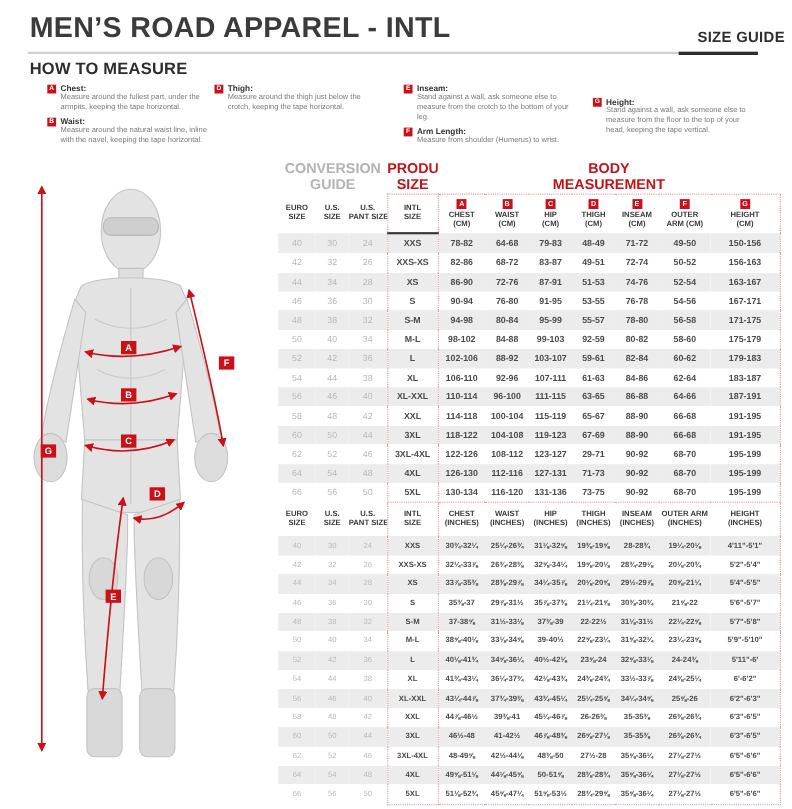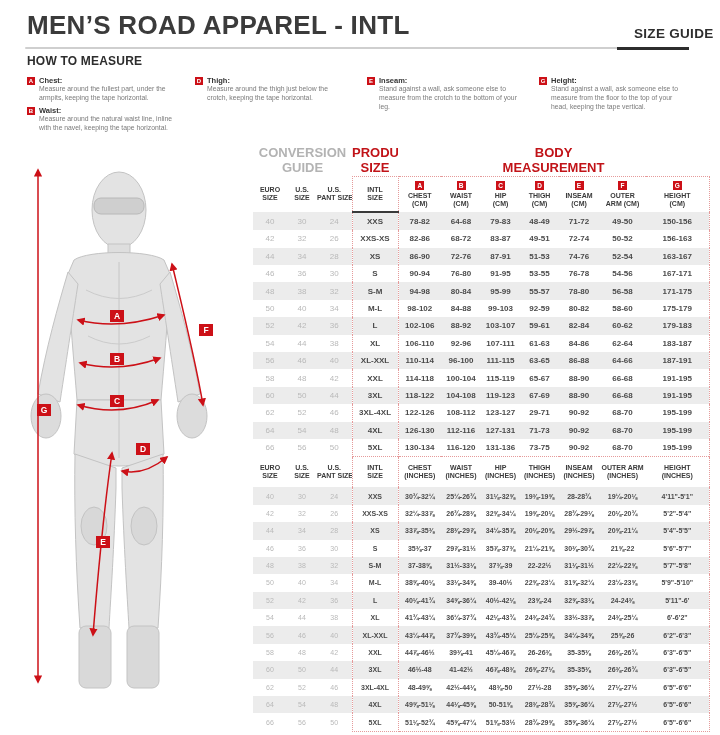--- a/index.html
+++ b/index.html
@@ -4,28 +4,28 @@
 <style>
   html,body{margin:0;padding:0;}
   body{width:720px;height:735px;position:relative;background:#fff;overflow:hidden;
        font-family:"Liberation Sans","DejaVu Sans",sans-serif;-webkit-font-smoothing:antialiased;}
   .abs{position:absolute;border-radius:21px;}
   
   #page-title{left:27px;top:10px;font-size:26px;font-weight:bold;color:#3b3b3b;letter-spacing:.3px;margin:0;}
   #size-guide-tab{left:634px;top:26px;font-size:13.5px;font-weight:bold;color:#2e2e2e;letter-spacing:.3px;cursor:pointer;}
   #header-divider{left:25px;top:47px;width:664px;height:2px;background:#cfcfcf;}
   #header-divider .dark{position:absolute;right:0;top:0;width:72px;height:3px;background:#2d2d2d;}
-  #how-heading{left:27px;top:54px;font-size:12px;font-weight:bold;color:#2d2d2d;margin:0;letter-spacing:.2px;}
+  #how-heading{left:27px;top:54px;font-size:15px;font-weight:bold;color:#2d2d2d;margin:0;letter-spacing:.2px;}
   
   #how-list{left:27px;top:76px;width:672px;display:flex;}
   .m-col{display:flex;flex-direction:column;gap:3px;}
-  .m-col:nth-child(1){width:168px;}
+  .m-col:nth-child(1){width:168px;align-items:flex-end;}
   .m-col:nth-child(2){width:172px;}
   .m-col:nth-child(3){width:172px;}
-  .m-col:nth-child(4){width:160px;}
+  .m-col:nth-child(4){width:160px;margin-top:12px;}
   .m-item{display:flex;align-items:flex-start;}
   .m-badge{flex:0 0 auto;width:8px;height:8px;background:#cc1017;color:#fff;font-size:6px;font-weight:bold;
            line-height:8px;text-align:center;margin:1px 4px 0 0;}
   .m-title{font-size:7.5px;font-weight:bold;color:#333;line-height:1.25;}
   .m-text{font-size:6.8px;color:#7a7a7a;line-height:1.3;width:140px;}
   
   #figure-wrap{left:16px;top:158px;width:234px;height:552px;}
   
   #size-table{position:absolute;left:253px;top:146px;width:456px;border-collapse:collapse;table-layout:fixed;}
   #size-table td{padding:0;text-align:center;vertical-align:middle;overflow:hidden;white-space:nowrap;}
@@ -87,20 +87,27 @@
             <div class="m-text">Measure around the thigh just below the crotch, keeping the tape horizontal.</div>
           </div>
         </div>
       </div>
       <div class="m-col">
         <div class="m-item">
           <span class="m-badge">E</span>
           <div>
             <div class="m-title">Inseam:</div>
             <div class="m-text">Stand against a wall, ask someone else to measure from the crotch to the bottom of your leg.</div>
+          </div>
+        </div>
+        <div class="m-item">
+          <span class="m-badge">F</span>
+          <div>
+            <div class="m-title">Arm Length:</div>
+            <div class="m-text">Measure from shoulder (Humerus) to wrist.</div>
           </div>
         </div>
       </div>
       <div class="m-col">
         <div class="m-item">
           <span class="m-badge">G</span>
           <div>
             <div class="m-title">Height:</div>
             <div class="m-text">Stand against a wall, ask someone else to measure from the floor to the top of your head, keeping the tape vertical.</div>
           </div>

